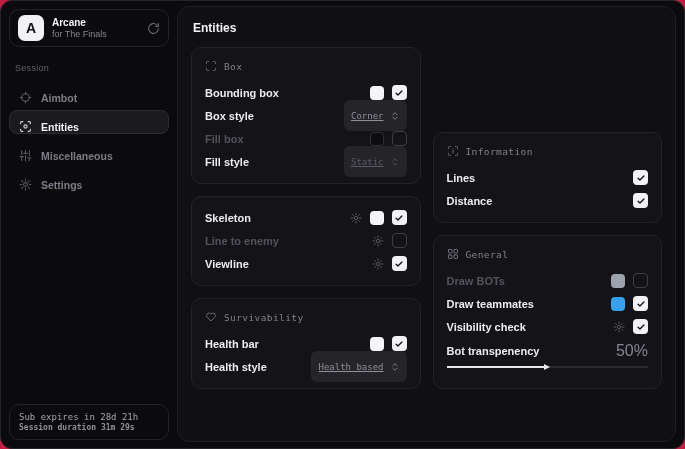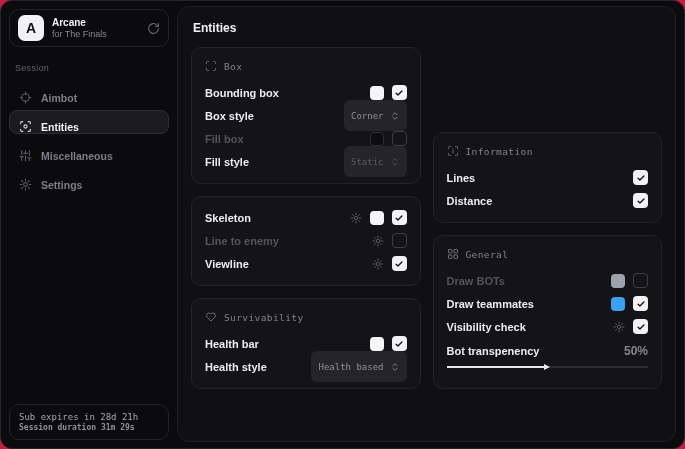--- a/index.html
+++ b/index.html
@@ -84,27 +84,28 @@
     display:flex; align-items:center; justify-content:center;
   }
   .checkbox.checked { background:#f2f2f4; }
   .checkbox.unchecked { border:1.5px solid #3d3d45; background:transparent; }
   .checkbox svg { width:10px; height:10px; stroke:#141416; stroke-width:3.2; fill:none; stroke-linecap:round; stroke-linejoin:round; }
   .dropdown {
     display:flex; align-items:center; gap:6px;
     background:#242429; border-radius:6px; height:31px; padding:0 7px;
     font-family:"DejaVu Sans Mono", monospace; font-size:9px; color:#8f8f99;
     cursor:pointer;
+    text-decoration:underline;
   }
   .dropdown .icon { color:#8f8f99; }
   .dropdown.dimmed { color:#5a5a63; }
   .dropdown.dimmed .icon { color:#5a5a63; }
   .slider-block { padding:4px 0 8px 0; }
   .slider-top { display:flex; align-items:center; justify-content:space-between; height:18px; }
-  .slider-value { font-size:12px; font-weight:700; color:#85858f;padding-left:27px; }
+  .slider-value { font-size:16px; font-weight:400; color:#85858f;padding-left:27px; }
   .slider-track { position:relative; height:7px; margin-top:3px; cursor:pointer; }
   .slider-rail { position:absolute; top:3px; left:0; right:0; height:1.5px; background:#2c2c32; }
   .slider-fill { position:absolute; top:3px; left:0; height:1.5px; background:#e8e8ec; }
   .slider-thumb {
     position:absolute; top:1px; width:0; height:0;
     border-left:6px solid #e8e8ec;
     border-top:3px solid transparent; border-bottom:3px solid transparent;
   }
   .icon { display:inline-flex; }
   .icon svg { stroke:currentColor; fill:none; stroke-width:2; stroke-linecap:round; stroke-linejoin:round; }

